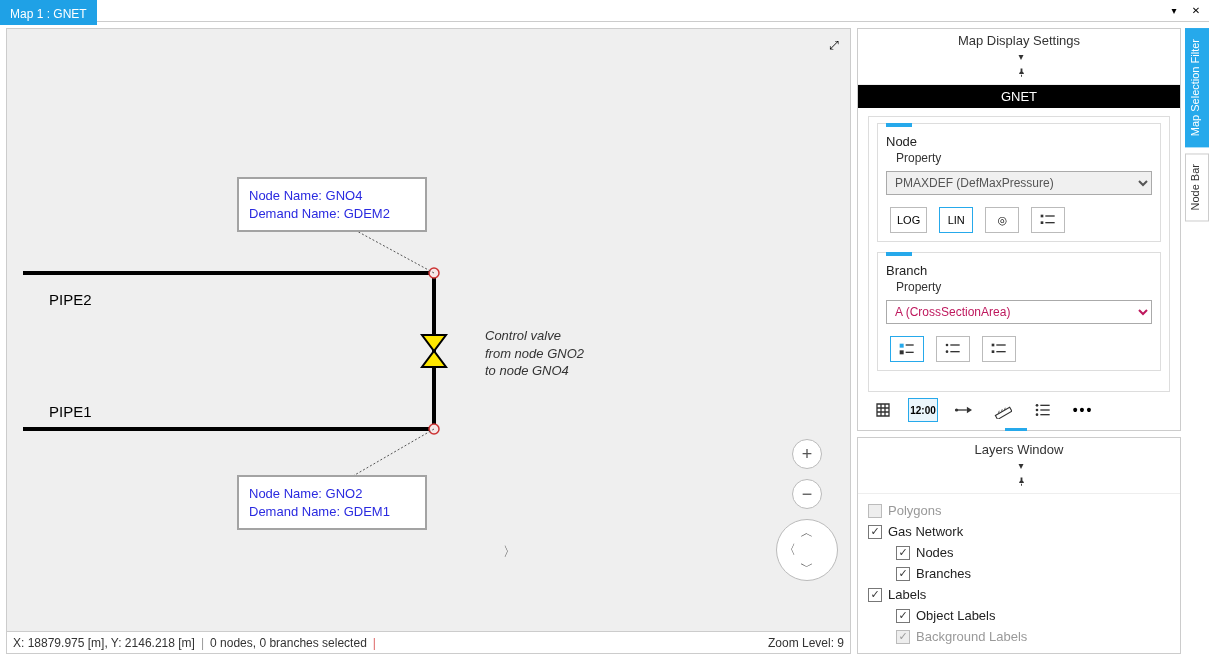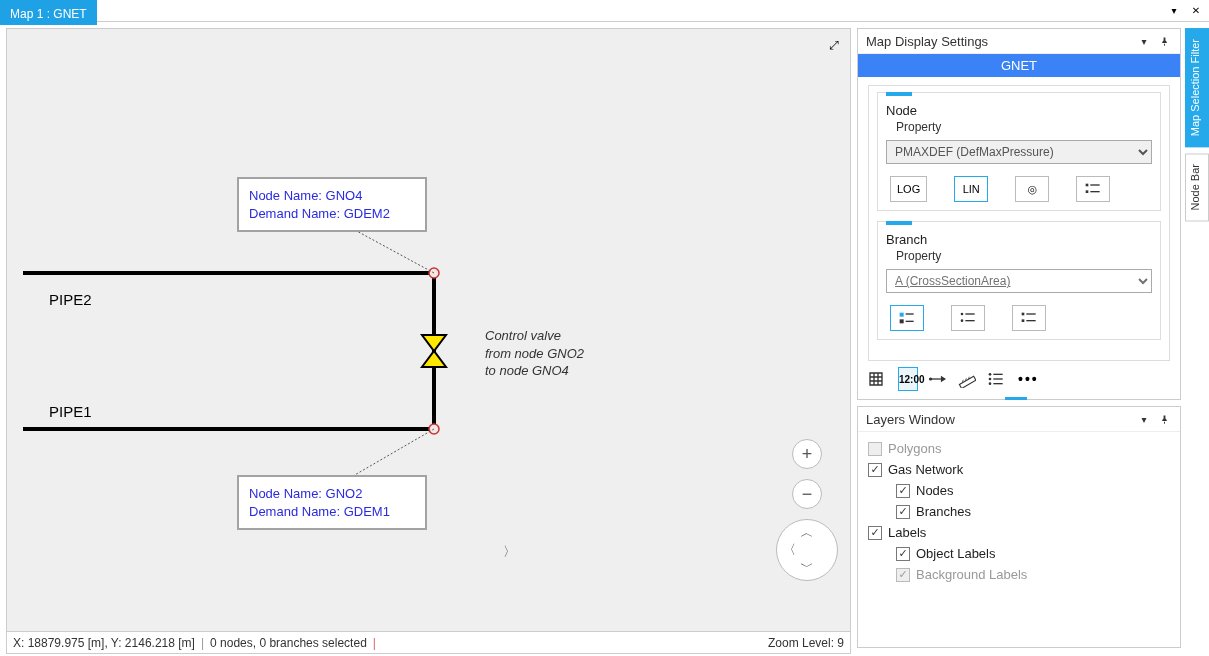--- a/index.html
+++ b/index.html
@@ -19,36 +19,36 @@
 .round-btn { width: 30px; height: 30px; border-radius: 50%; background: #fff; border: 1px solid #bbb; display: flex; align-items: center; justify-content: center; font-size: 18px; cursor: pointer; color: #555; }
 .nav-btn { width: 62px; height: 62px; border-radius: 50%; background: #fff; border: 1px solid #bbb; position: relative; cursor: pointer; }
 .nav-btn .chev { position: absolute; font-size: 13px; color: #555; }
 .nav-btn .up { top: 4px; left: 50%; transform: translateX(-50%); }
 .nav-btn .down { bottom: 4px; left: 50%; transform: translateX(-50%); }
 .nav-btn .left { left: 6px; top: 50%; transform: translateY(-50%); }
 .nav-btn .right { right: 6px; top: 50%; transform: translateY(-50%); }
 
 .right { width: 330px; display: flex; flex-direction: column; padding: 6px 4px 2px 2px; }
 .panel { border: 1px solid #ccc; background: #fff; margin-bottom: 6px; }
-.panel-header { display: flex; align-items: center; padding: 4px 8px; font-size: 13px; color: #333; border-bottom: 1px solid #eee; }
+.panel-header { display: flex; align-items: center; padding: 4px 8px; font-size: 13px; color: #333; border-bottom: 1px solid #eee; flex-direction: column; }
 .panel-header .spacer { flex: 1; }
 .panel-header .hbtn { width: 16px; height: 16px; display: flex; align-items: center; justify-content: center; cursor: pointer; font-size: 10px; color: #333; margin-left: 4px; }
-.gnet-bar { background: #3b82f6; color: #fff; text-align: center; padding: 4px 0; font-size: 13px; }
+.gnet-bar { background: #000000; color: #fff; text-align: center; padding: 4px 0; font-size: 13px; }
 .panel-body { padding: 8px; }
 .fieldset { border: 1px solid #ddd; padding: 8px; margin-bottom: 10px; position: relative; }
 .fieldset-tab { position: absolute; top: -1px; left: 8px; width: 26px; height: 4px; background: #26a9eb; }
 .fieldset-title { font-size: 13px; color: #222; margin-bottom: 2px; margin-top: 2px; }
 .fieldset-sub { font-size: 12px; color: #333; padding-left: 10px; margin-bottom: 6px; }
 .select { width: 100%; height: 24px; border: 1px solid #aaa; padding: 2px 4px; font-size: 12px; background: #f0f0f0; color: #555; }
-.select.white { background: #fff; color: #737373; text-decoration: underline; }
-.btn-row { display: flex; gap: 27px; margin-top: 12px; padding-left: 4px; }
+.select.white { background: #fff; color: #be185d; }
+.btn-row { display: flex; gap: 12px; margin-top: 12px; padding-left: 4px; }
 .btn-sm { min-width: 34px; height: 26px; border: 1px solid #bbb; background: #fff; display: flex; align-items: center; justify-content: center; font-size: 11px; cursor: pointer; padding: 0 6px; }
 .btn-sm.active { border-color: #26a9eb; }
 .tool-row { display: flex; gap: 10px; padding: 6px 10px 8px; align-items: center; position: relative; }
-.tool-btn { width: 20px; height: 24px; display: flex; align-items: center; justify-content: flex-start; cursor: pointer; font-size: 14px; }
+.tool-btn { width: 30px; height: 24px; display: flex; align-items: center; justify-content: center; cursor: pointer; font-size: 14px; }
 .tool-btn.active { background: #eaf5fc; border: 1px solid #26a9eb; }
 .tool-divider-ind { position: absolute; bottom: -1px; left: 147px; width: 22px; height: 3px; background: #26a9eb; }
 .layers-body { padding: 6px 10px; font-size: 13px; color: #222; }
 .layer-row { display: flex; align-items: center; gap: 6px; padding: 3px 0; }
 .layer-row.indent { padding-left: 28px; }
 .checkbox { width: 14px; height: 14px; border: 1px solid #777; display: inline-flex; align-items: center; justify-content: center; font-size: 11px; background: #fff; }
 .checkbox.checked::after { content: "✓"; color: #333; }
 .checkbox.grey { border-color: #bbb; background: #eee; }
 .checkbox.grey.checked::after { color: #999; }
 

